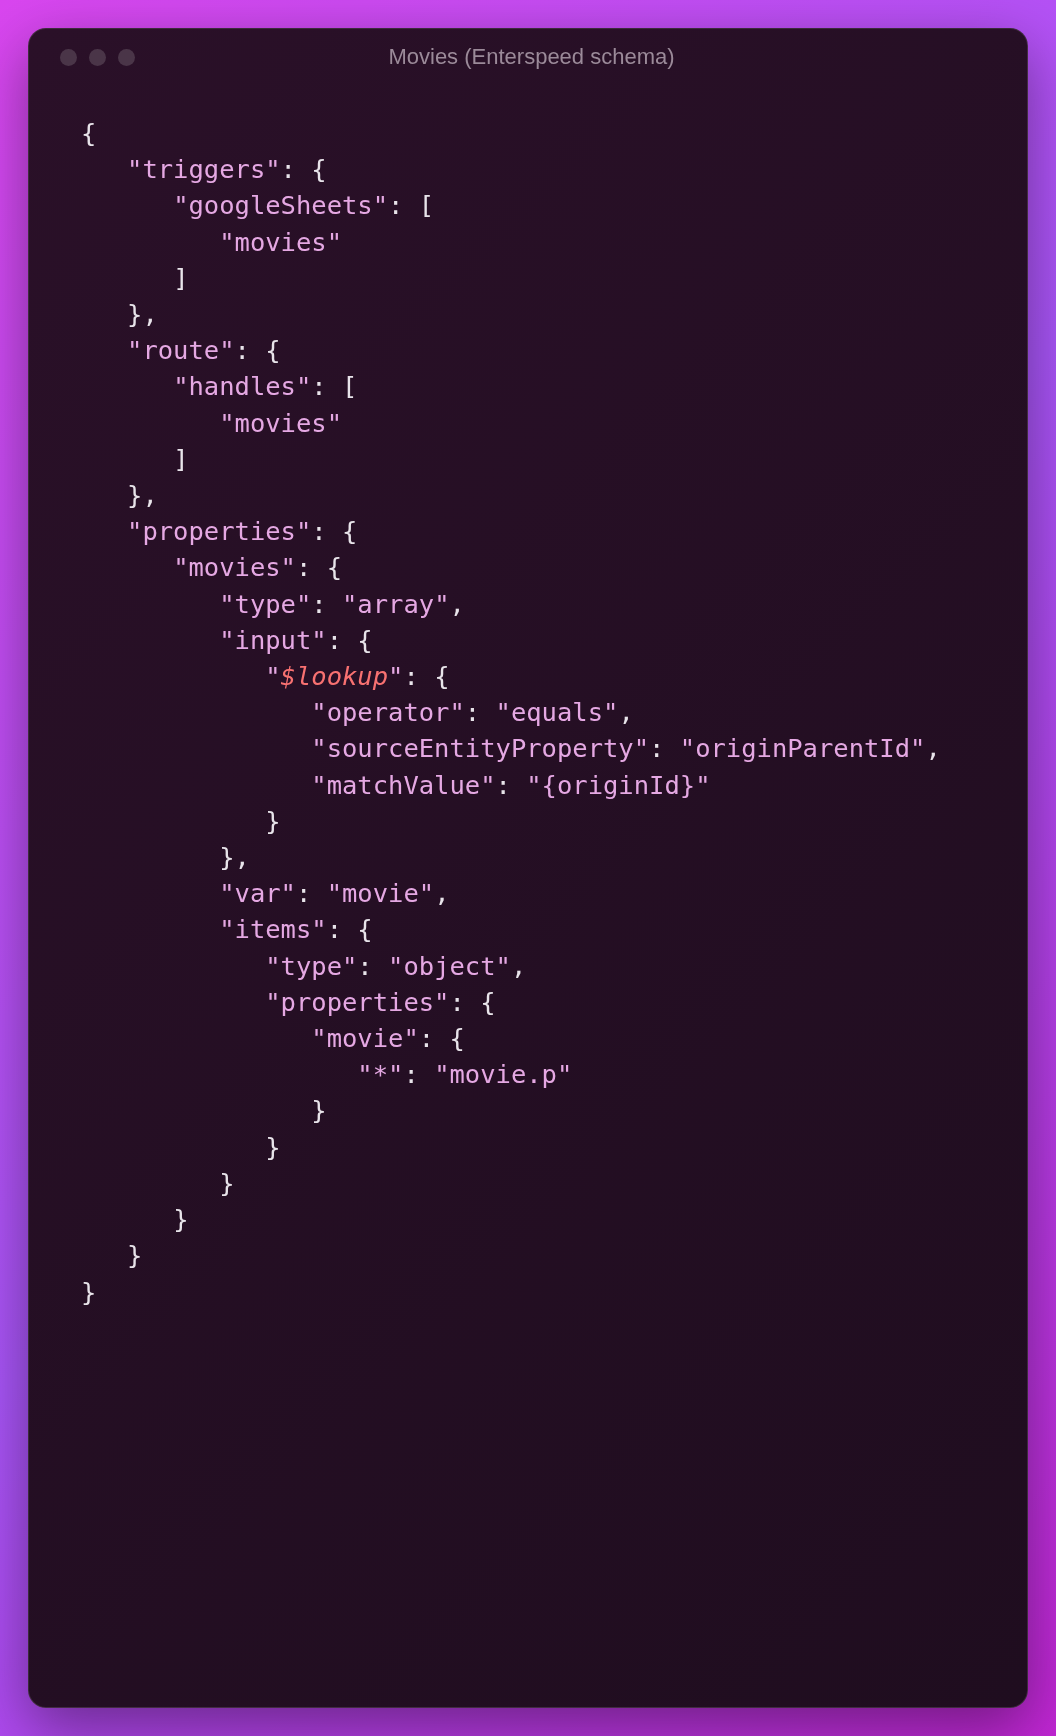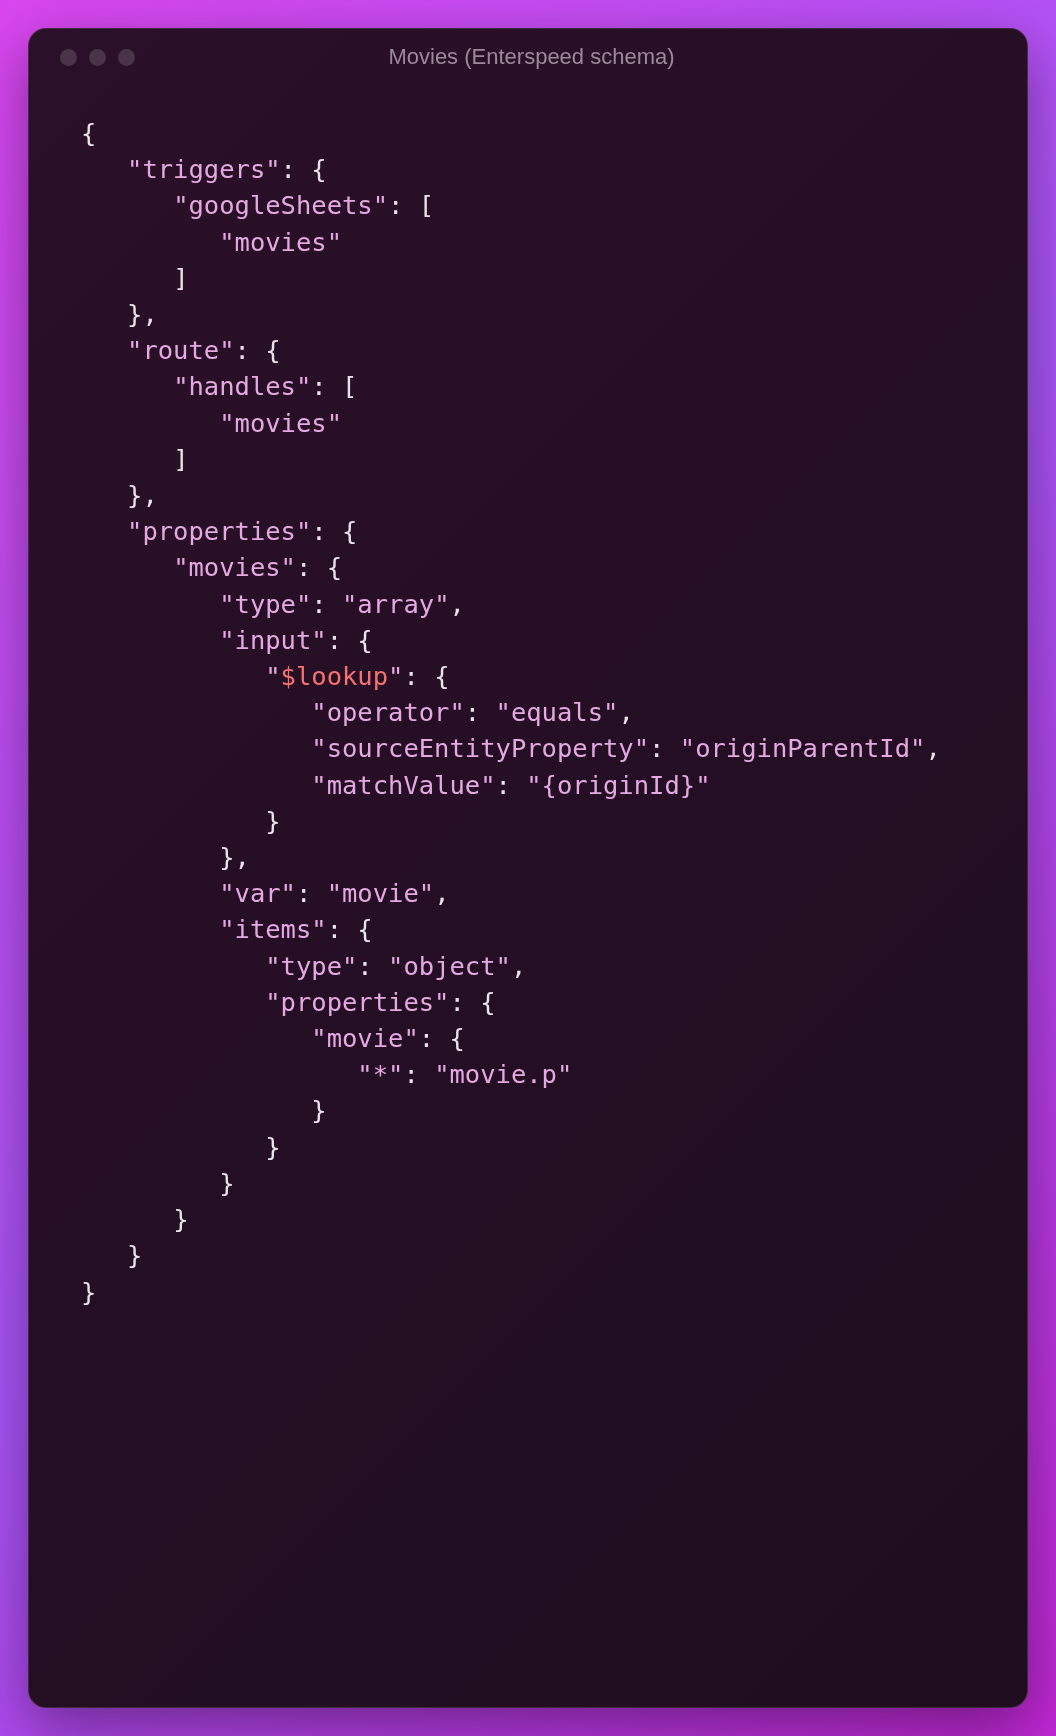--- a/index.html
+++ b/index.html
@@ -74,21 +74,21 @@
     line-height: 1.42;
     white-space: pre;
     color: #e9e4ea;
   }
 
   pre .l {
     display: block;
   }
 
   .c-pink { color: #e5a8e3; }
-  .c-salmon { color: #f87171; }
+  .c-salmon { color: #f87171; font-style: italic; }
   .c-brace { color: #e8e4ea; }
 
   ::-webkit-scrollbar { width: 0; height: 0; }
 </style>
 </head>
 <body>
 
 <div class="window">
   <div class="titlebar">
     <div class="traffic-lights">

